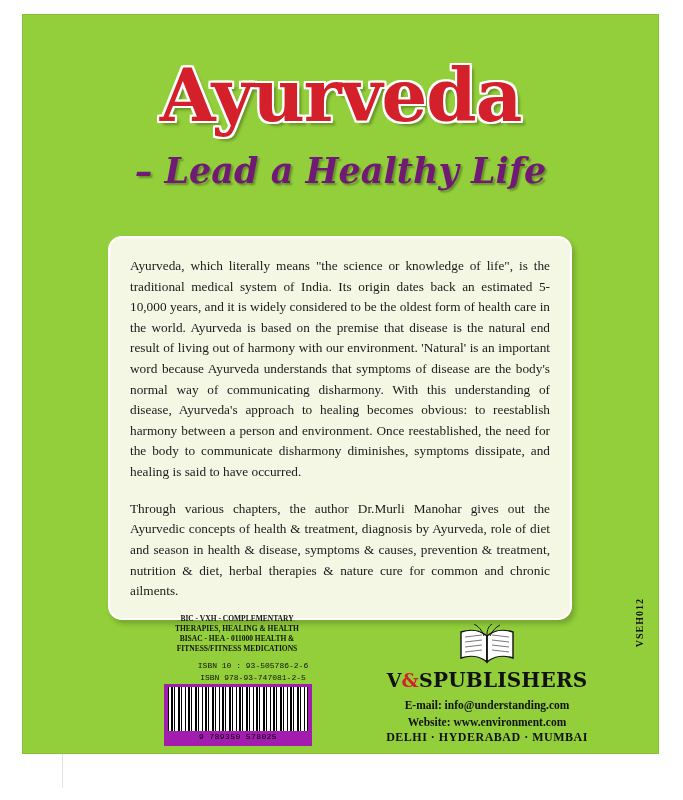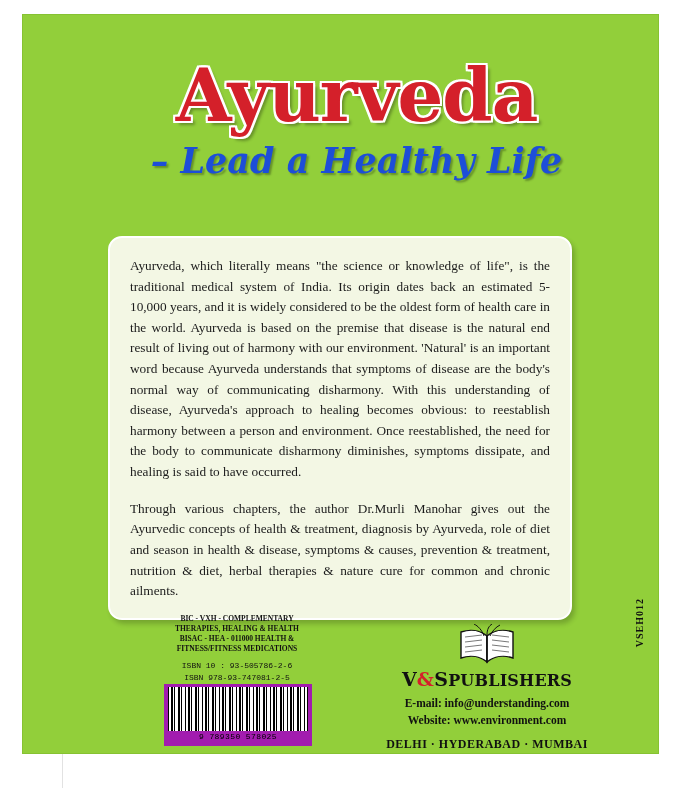--- a/index.html
+++ b/index.html
@@ -42,21 +42,21 @@
     width: 40px;
     height: 36px;
     background: #ffffff;
     border-right: 1px solid #e2e2e2;
     border-top: 1px solid #e8e8e8;
   }
 
   
   .title-block {
     position: absolute;
-    left: 16px;
+    left: 0;
     top: 46px;
     width: 637px;
     text-align: center;
   }
   .main-title {
     font-family: "DejaVu Serif", serif;
     font-weight: bold;
     font-size: 72px;
     line-height: 1;
     color: #d4202a;
@@ -66,26 +66,26 @@
       -2px 0 0 #ffffff,
       0 2px 0 #ffffff,
       0 -2px 0 #ffffff,
       2px 2px 0 #ffffff,
       -2px -2px 0 #ffffff,
       2px -2px 0 #ffffff,
       -2px 2px 0 #ffffff,
       4px 4px 3px rgba(0,0,0,0.30);
   }
   .subtitle {
-    margin-top: 8px;
+    margin-top: 18px;
     font-family: "DejaVu Serif", serif;
     font-style: italic;
     font-weight: bold;
     font-size: 35px;
-    color: #1d4ed8;
+    color: #701a75;
     text-shadow: 2px 2px 2px rgba(0,0,0,0.30);
   }
 
   
   .blurb {
     position: absolute;
     left: 86px;
     top: 222px;
     width: 464px;
     padding: 18px 20px 16px 20px;
@@ -124,21 +124,21 @@
     text-align: center;
     font-family: "Liberation Serif", serif;
     font-size: 7.5px;
     font-weight: bold;
     line-height: 1.35;
     color: #111;
   }
 
   .isbn-lines {
     position: absolute;
-    left: 136px;
+    left: 152px;
     top: 46px;
     width: 158px;
     text-align: center;
     font-family: "Liberation Mono", monospace;
     font-size: 8px;
     line-height: 1.45;
     color: #111;
   }
 
   .barcode-box {
@@ -188,33 +188,33 @@
     font-family: "DejaVu Serif", serif;
     font-size: 19px;
     font-weight: bold;
     color: #111111;
     letter-spacing: 0.2px;
   }
   .pub-name .amp {
     color: #d4202a;
   }
   .pub-name .small {
-    font-size: 16px;
+    font-size: 20px;
     text-align: right;
   }
   .pub-contact {
     margin-top: 5px;
     font-family: "Liberation Serif", serif;
     font-size: 11.5px;
     font-weight: bold;
     line-height: 1.45;
     color: #111;
   }
   .pub-cities {
-    margin-top: 9px;
+    margin-top: 0;
     font-family: "Liberation Serif", serif;
     font-size: 12px;
     font-weight: bold;
     letter-spacing: 0.5px;
     color: #111;
   }
 
   
   .side-code {
     position: absolute;

